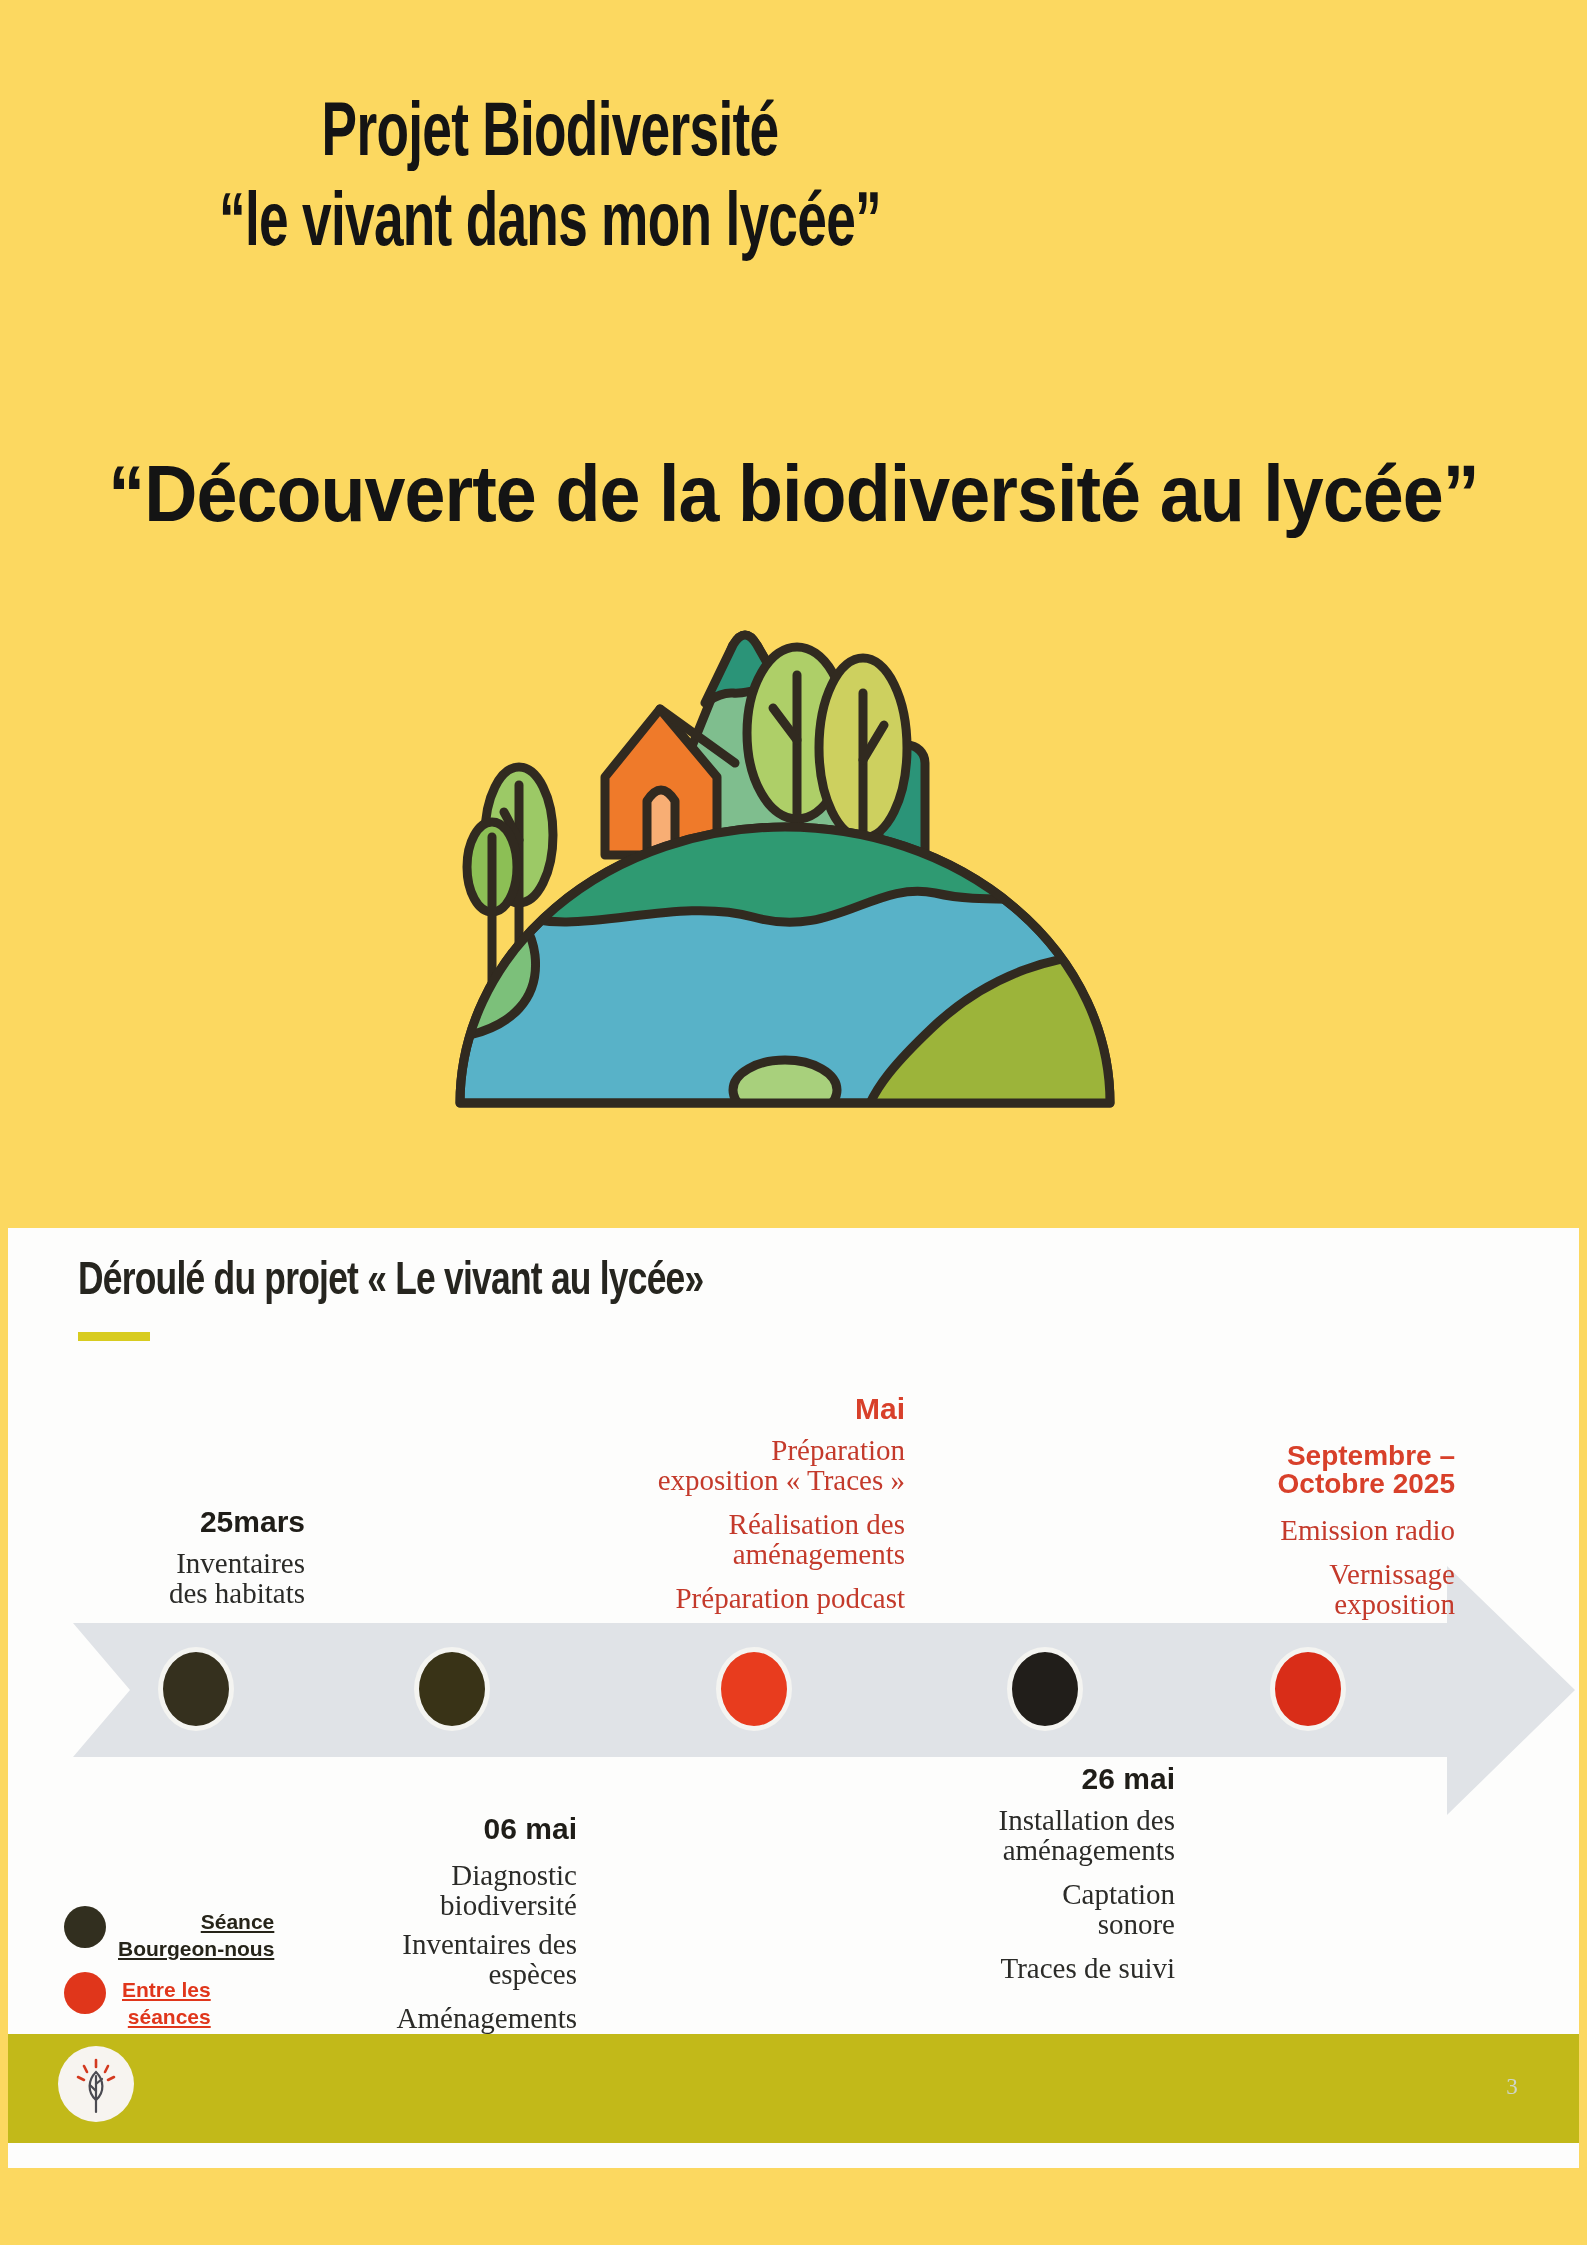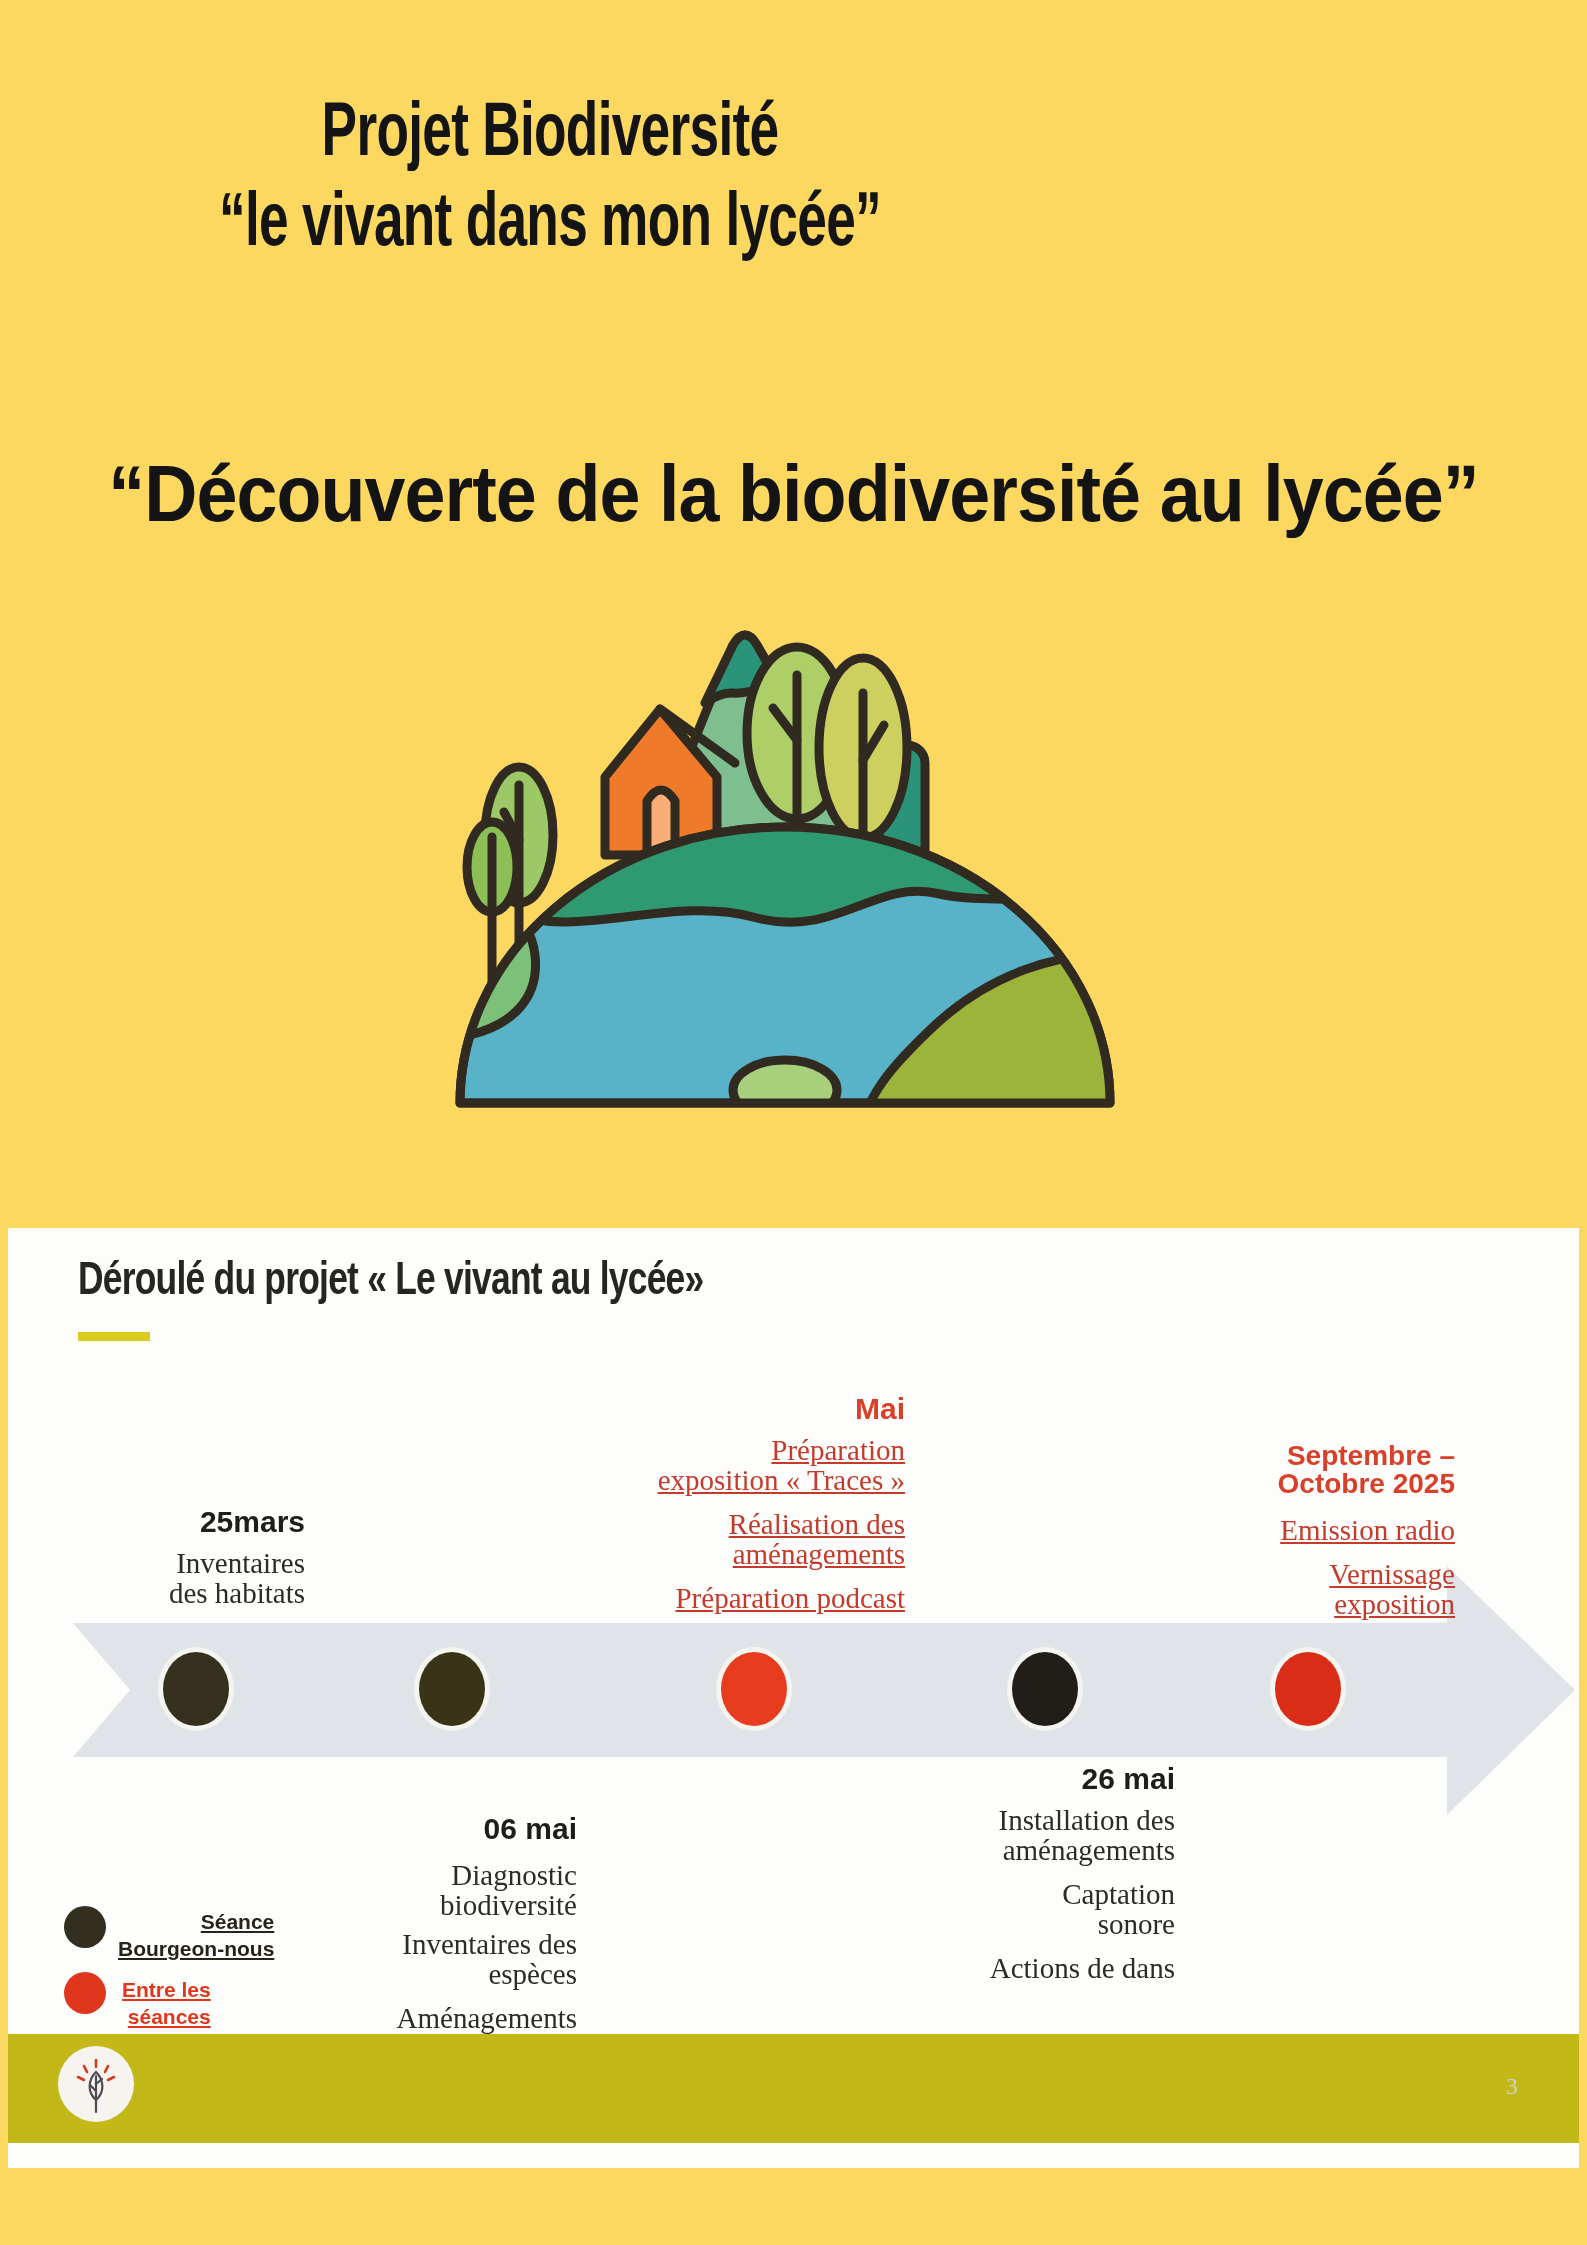--- a/index.html
+++ b/index.html
@@ -24,21 +24,21 @@
                  white-space:nowrap;}
   .heading-underline{position:absolute;left:78px;top:1332px;width:72px;height:9px;}
   
   .t-col{position:absolute;text-align:right;}
   .t-date{font-weight:800;font-size:30px;line-height:34px;color:#1f1d18;}
   .t-date2{font-weight:800;font-size:28px;line-height:28px;}
   .t-serif{font-family:"Liberation Serif",serif;font-size:29px;line-height:30px;color:#2b2b28;}
   .t-group{margin-top:14px;}
   .t-group.first{margin-top:9px;}
   .red-col .t-date,.red-col .t-date2{color:#d8402a;}
-  .red-col .t-serif{color:#c43a2b;text-decoration:underline;}
+  .red-col .t-serif{color:#c43a2b;}
   
   .arrow-svg{position:absolute;left:0;top:1560px;}
   .dot{position:absolute;width:66px;height:74px;border:5px solid #f4f4f1;
        border-radius:50%;}
   
   .legend-swatch{position:absolute;width:42px;height:42px;border-radius:50%;}
   .legend-label{position:absolute;font-weight:800;font-size:21px;line-height:27px;
                 text-align:right;text-decoration:underline;}
   .legend-label.dark{color:#262419;}
   .legend-label.red{color:#e0361b;}
@@ -173,21 +173,21 @@
     <div class="t-date">26 mai</div>
     <div class="t-group first">
       <div class="t-serif">Installation des</div>
       <div class="t-serif">aménagements</div>
     </div>
     <div class="t-group">
       <div class="t-serif">Captation</div>
       <div class="t-serif">sonore</div>
     </div>
     <div class="t-group">
-      <div class="t-serif">Actions de dans</div>
+      <div class="t-serif">Traces de suivi</div>
     </div>
   </div>
 
   <div class="legend-swatch" style="left: 64px; top: 1906px; background-color: rgb(50, 47, 31);"></div>
   <div class="legend-label dark" style="left:118px;top:1908px;">
     <div>Séance</div>
     <div>Bourgeon-nous</div>
   </div>
   <div class="legend-swatch" style="left: 64px; top: 1972px; background-color: rgb(224, 54, 27);"></div>
   <div class="legend-label red" style="left:122px;top:1976px;">

